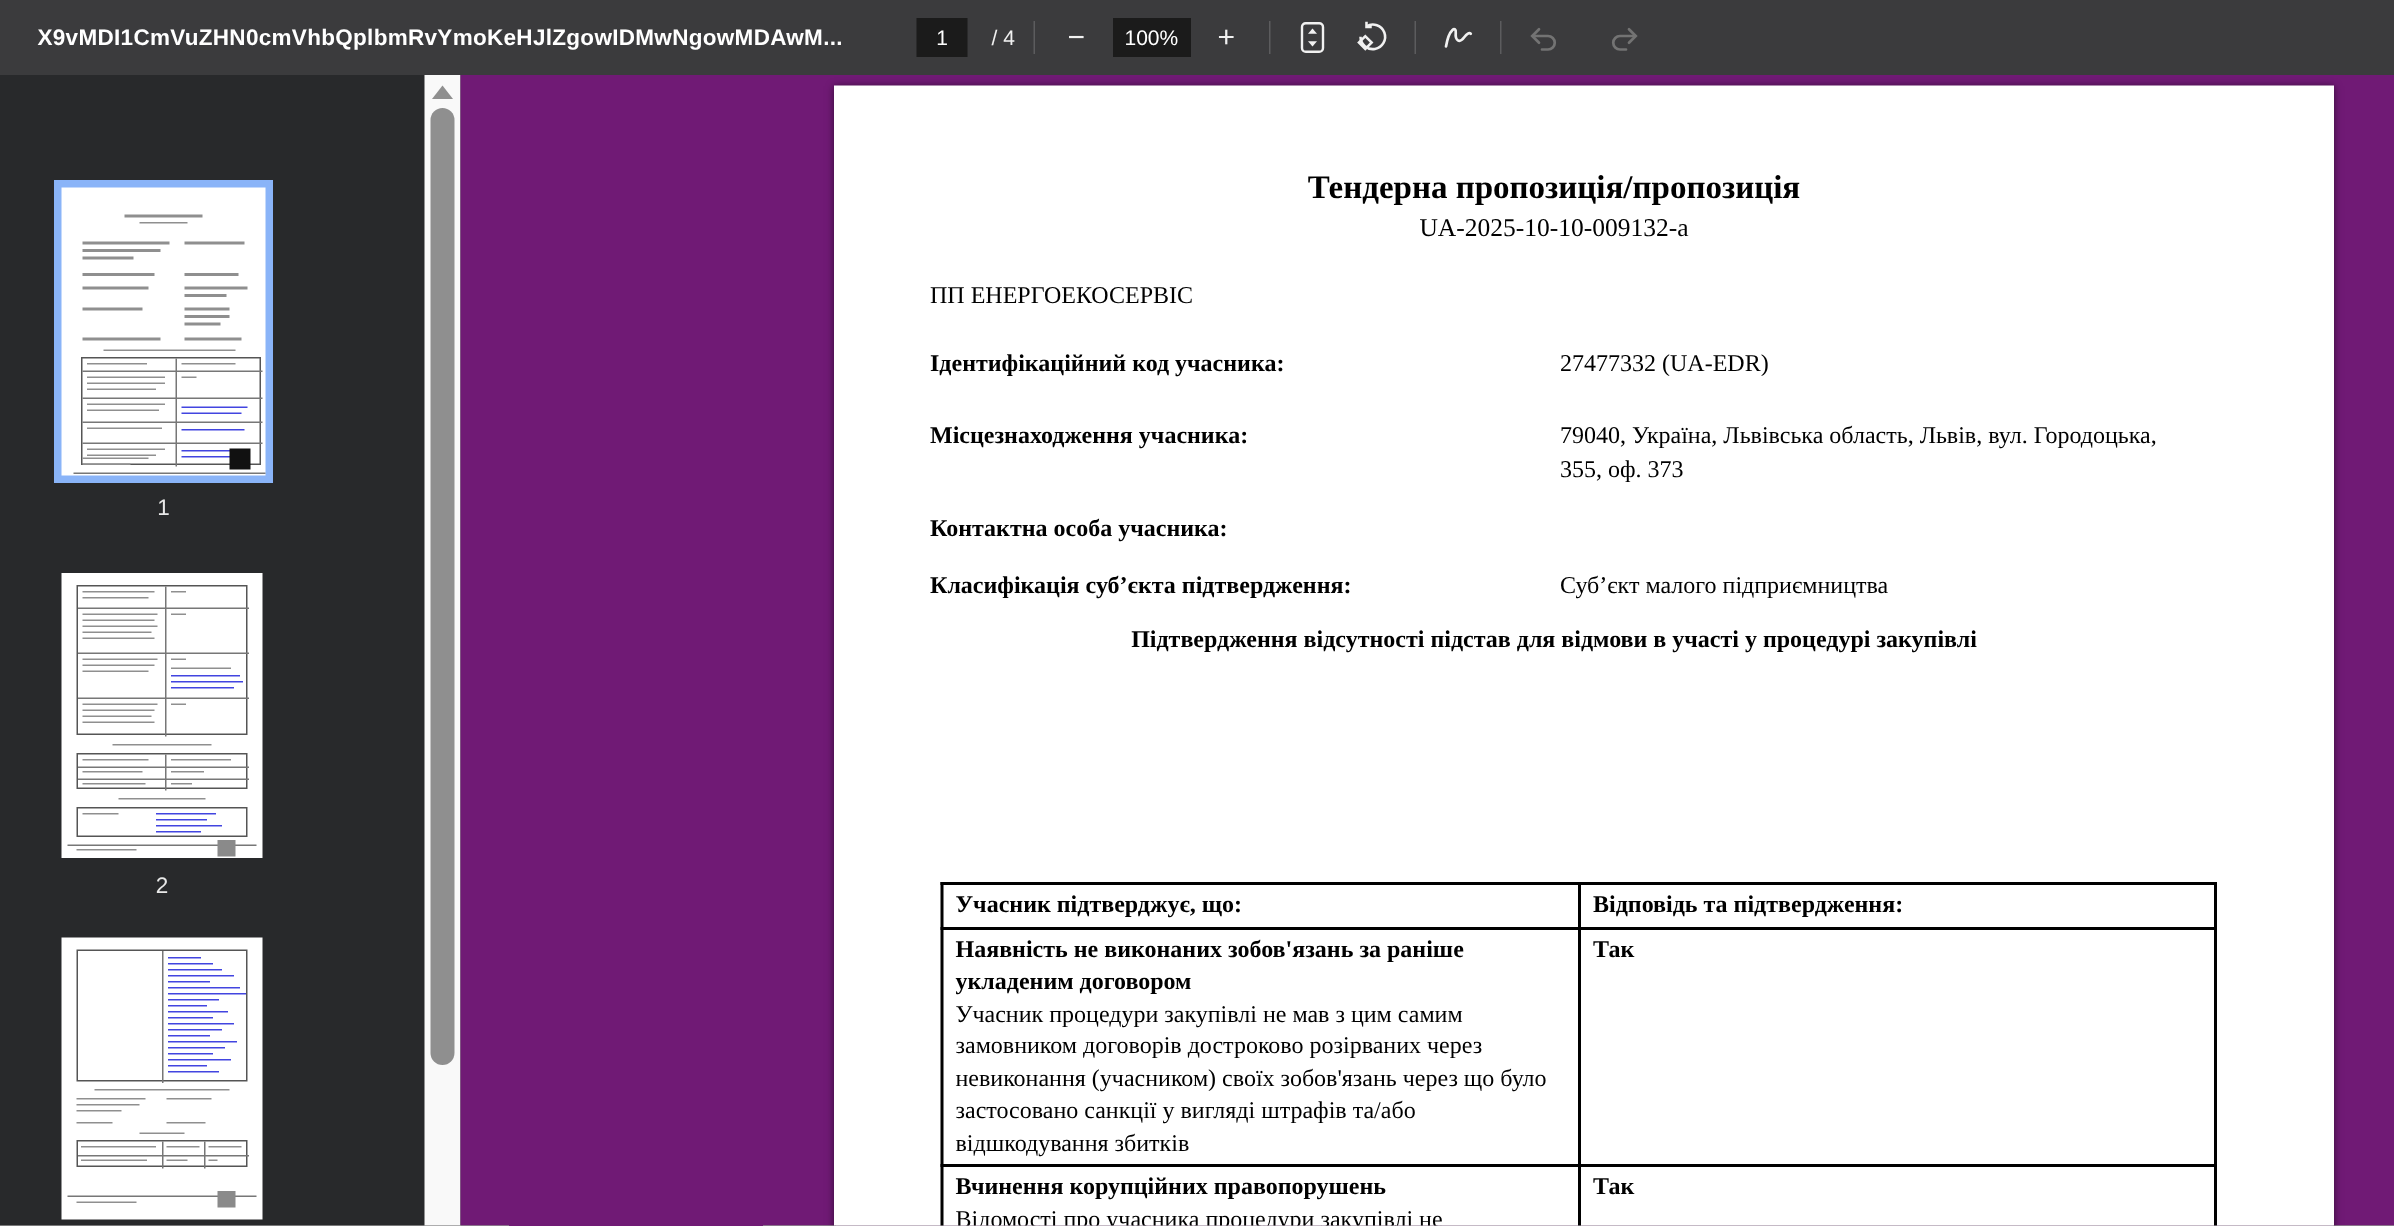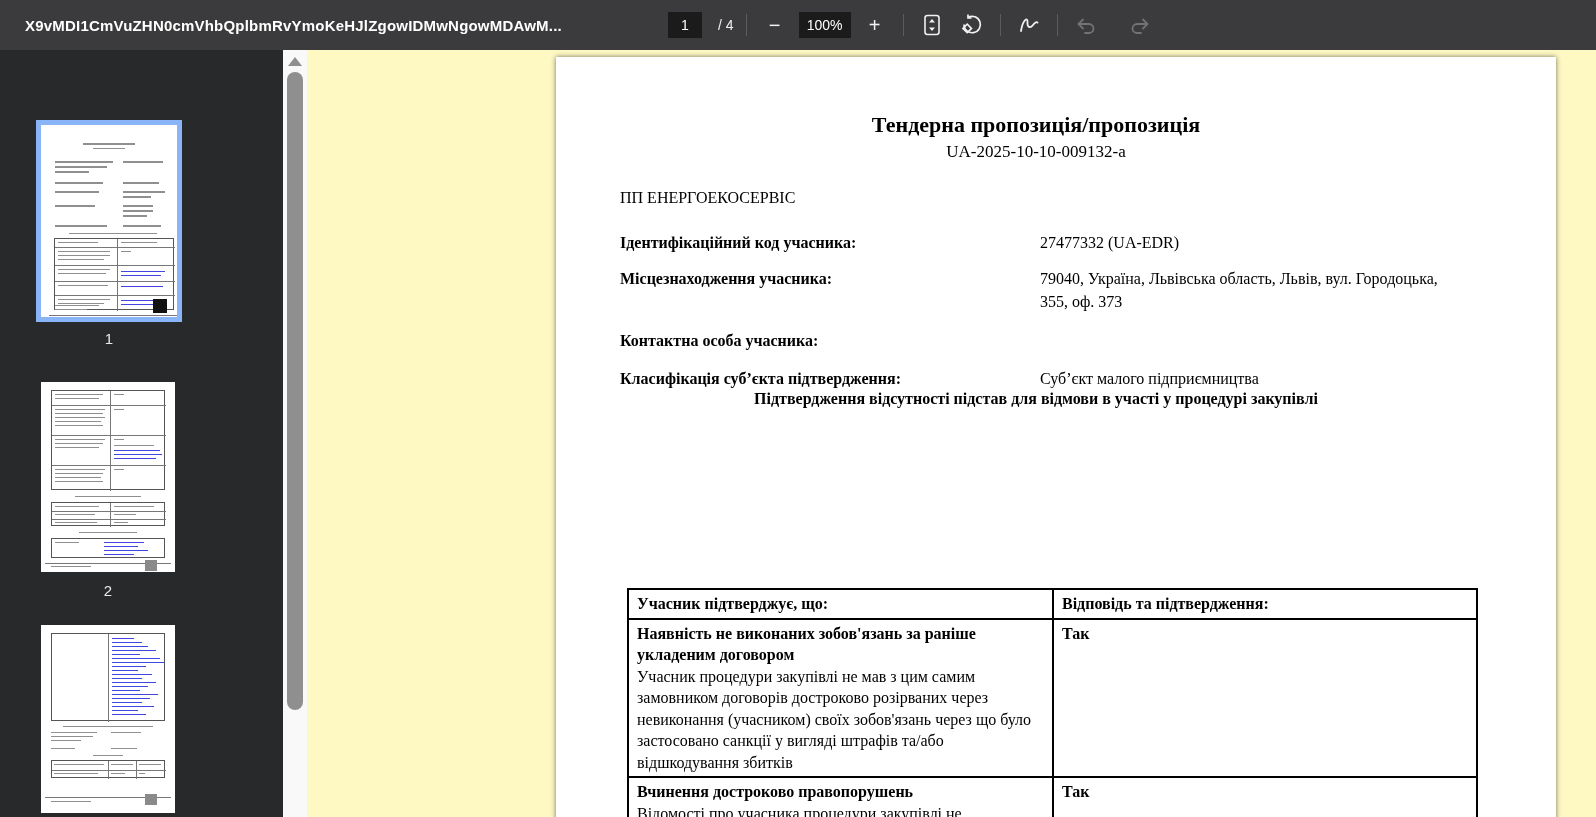--- a/index.html
+++ b/index.html
@@ -6,21 +6,21 @@
   html,body { width:1596px; height:817px; overflow:hidden; }
   body { background:#28292b; font-family:"Liberation Sans", sans-serif; position:relative; }
 
   
   .toolbar{
     position:absolute; top:0; left:0; width:1596px; height:50px;
     background:#3b3b3d; display:flex; align-items:center; color:#f1f1f1;
     z-index:10;
   }
   .toolbar-title{
-    width:668px; padding-left:25px; font-size:15px; font-weight:bold;
+    width:611px; padding-left:25px; font-size:15px; font-weight:bold;
     white-space:nowrap; overflow:hidden; color:#ffffff; letter-spacing:.2px;
   }
   .tb-group{ display:flex; align-items:center; gap:8px; }
   .tb-sep{ width:1px; height:22px; background:#5c5c5e; margin:0 12px; }
   .page-input{
     width:34px; height:26px; background:#1b1b1b; border:none; color:#ffffff;
     text-align:center; font-size:14px; font-family:"Liberation Sans",sans-serif;
   }
   .page-count{ font-size:14px; color:#f1f1f1; margin-left:8px; white-space:nowrap; }
   .tb-btn{
@@ -57,37 +57,37 @@
     position:absolute; top:7px; left:5px; width:0; height:0;
     border-left:7px solid transparent; border-right:7px solid transparent;
     border-bottom:9px solid #8f8f8f;
   }
   .scroll-thumb{
     position:absolute; top:22px; left:4px; width:16px; height:638px;
     background:#8f8f8f; border-radius:8px;
   }
 
   
-  .viewer{ position:absolute; top:50px; left:307px; right:0; bottom:0; background:#fef9c3; }
+  .viewer{ position:absolute; top:50px; left:307px; right:0; bottom:0; background:#701a75; }
   .pdf-page{
     position:absolute; left:249px; top:7px; width:1000px; height:1300px;
     background:#ffffff; box-shadow:0 0 5px rgba(0,0,0,.55);
     font-family:"Liberation Serif", serif; color:#000;
   }
   .doc-content{ position:absolute; left:64px; top:0; width:832px; }
   .doc-title{ margin-top:55px; text-align:center; font-size:22px; font-weight:bold; }
   .doc-subtitle{ text-align:center; font-size:17px; margin-top:4px; }
 
   .field-row{ display:flex; font-size:16px; line-height:23px; }
   .field-label{ width:420px; font-weight:bold; padding-right:30px; }
   .field-value{ width:412px; white-space:pre-line; }
-  .fr1{ margin-top:24px; } .fr2{ margin-top:22px; } .fr3{ margin-top:13px; }
+  .fr1{ margin-top:24px; } .fr2{ margin-top:22px; } .fr3{ margin-top:25px; }
   .fr4{ margin-top:16px; } .fr5{ margin-top:15px; }
 
-  .section-heading{ text-align:center; font-weight:bold; font-size:16px; }
+  .section-heading{ margin-top:16px; text-align:center; font-weight:bold; font-size:16px; }
 
   .conf-table{
     position:absolute; left:71px; top:531px; width:851px;
     border-collapse:collapse; font-size:16px; line-height:21.5px;
   }
   .conf-table td{
     border:2px solid #000; vertical-align:top; padding:3px 8px;
   }
   .conf-table .c1{ width:426px;margin-left:45px; }
   .conf-table .c2{ width:425px; }
@@ -377,21 +377,21 @@
       </tr>
       <tr class="row-tall">
         <td class="c1">
           <div class="row-title">Наявність не виконаних зобов'язань за раніше укладеним договором</div>
           <div class="row-desc">Учасник процедури закупівлі не мав з цим самим замовником договорів достроково розірваних через невиконання (учасником) своїх зобов'язань через що було застосовано санкції у вигляді штрафів та/або відшкодування збитків</div>
         </td>
         <td class="c2 row-answer">Так</td>
       </tr>
       <tr>
         <td class="c1">
-          <div class="row-title">Вчинення достроково правопорушень</div>
+          <div class="row-title">Вчинення корупційних правопорушень</div>
           <div class="row-desc">Відомості про учасника процедури закупівлі не</div>
         </td>
         <td class="c2 row-answer">Так</td>
       </tr>
     </tbody>
       </table>
   </div>
 </div>
 
 </body></html>

